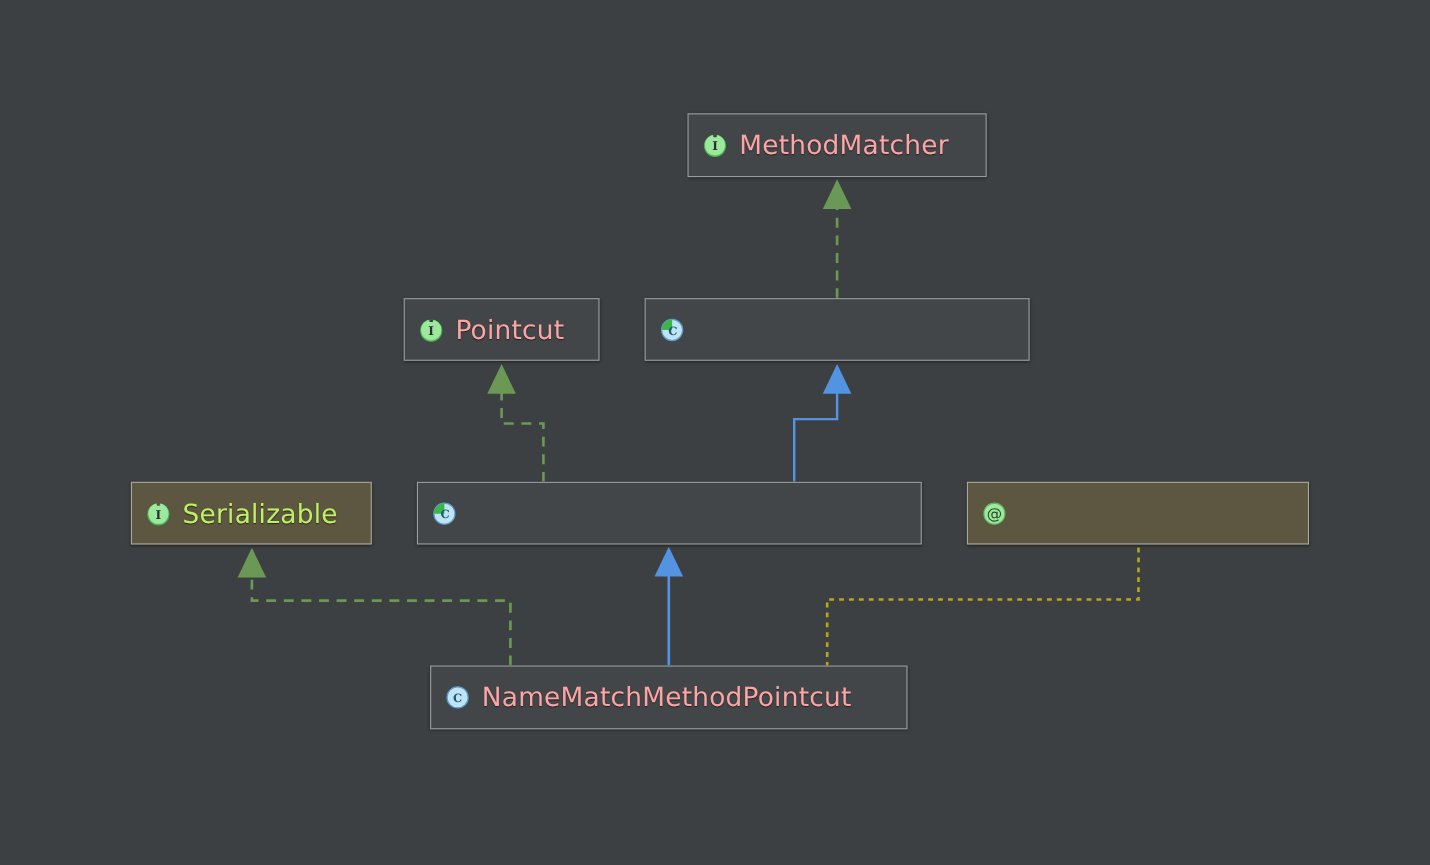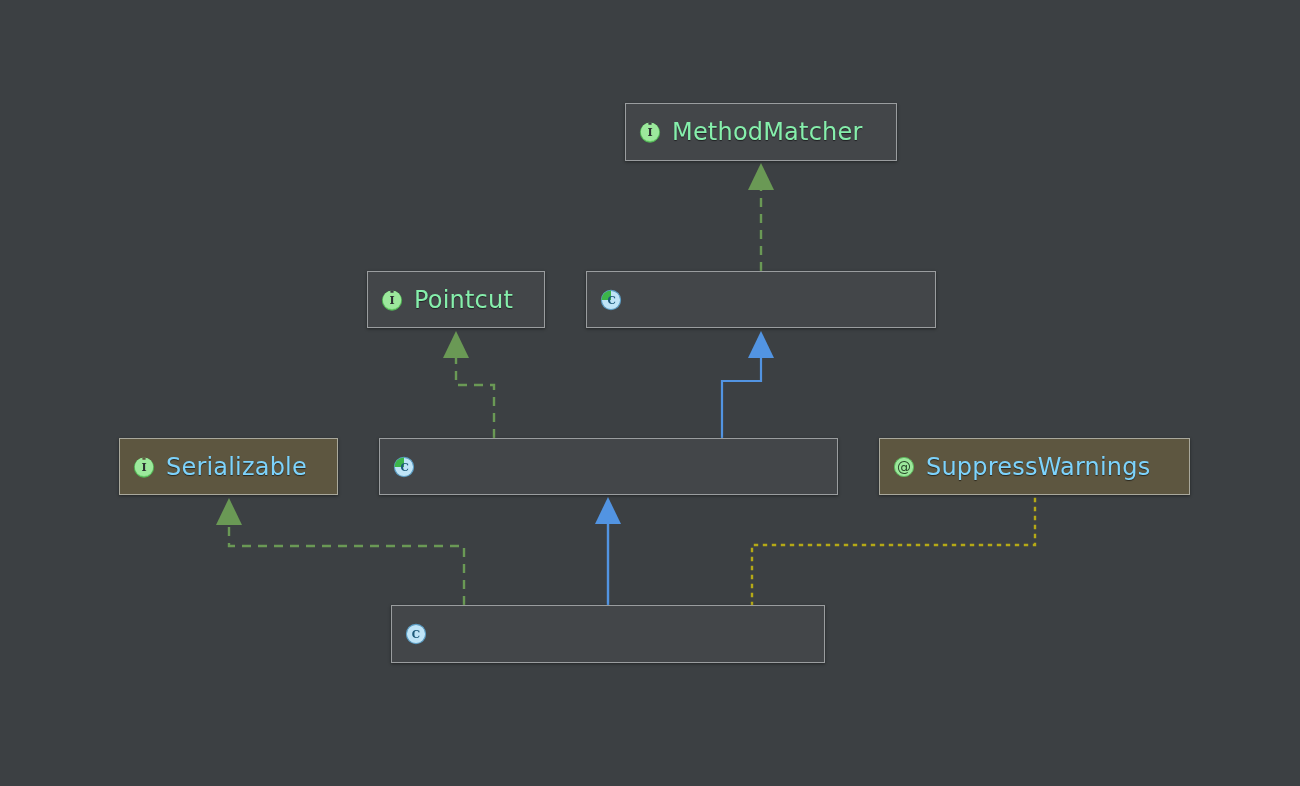--- a/index.html
+++ b/index.html
@@ -45,27 +45,27 @@
     position: relative;
     flex: 0 0 auto;
     width: 24px;
     height: 24px;
     margin-right: 10px;
     display: block;
   }
   .node-label {
     font-size: 24px;
     line-height: 1;
-    color: #86efac;
+    color: #fca5a5;
     letter-spacing: 0.2px;
     text-shadow: 0 1px 1px rgba(0,0,0,0.55);
     font-family: "DejaVu Sans", sans-serif;
   }
   .uml-node.library .node-label {
-    color: #7dd3fc;
+    color: #bef264;
   }
 </style>
 </head>
 <body>
 
 <div id="diagram-canvas">
 
   <svg id="edge-layer" viewBox="0 0 1300 786" width="1300" height="786" xmlns="http://www.w3.org/2000/svg">
 
     <g>
@@ -142,23 +142,23 @@
       <path d="M12 12 L12 2.4 A9.6 9.6 0 0 0 2.4 12 Z" fill="#3cb54a"></path>
       <text x="12.6" y="16.2" text-anchor="middle" font-family="DejaVu Serif, serif" font-size="10.5" font-weight="bold" fill="#1d5a7a">C</text>
     </svg>
   </div>
 
   <div class="uml-node library" style="left:879px; top:438px; width:311px; height:57px;">
     <svg class="node-icon" viewBox="0 0 24 24">
       <circle cx="12" cy="12" r="9.6" fill="#9ce89c" stroke="#5cb85c" stroke-width="1"></circle>
       <text x="12" y="16.6" text-anchor="middle" font-family="DejaVu Sans, sans-serif" font-size="14" fill="#2b4a2b">@</text>
     </svg>
-    <span class="node-label">SuppressWarnings</span>
   </div>
 
   <div class="uml-node" style="left:391px; top:605px; width:434px; height:58px;">
     <svg class="node-icon" viewBox="0 0 24 24">
       <circle cx="12" cy="12" r="9.6" fill="#bfe4f7" stroke="#5b9dc4" stroke-width="1.1"></circle>
       <text x="12" y="16.2" text-anchor="middle" font-family="DejaVu Serif, serif" font-size="10.5" font-weight="bold" fill="#1d5a7a">C</text>
     </svg>
+    <span class="node-label">NameMatchMethodPointcut</span>
   </div>
 
 </div>
 
 </body></html>

